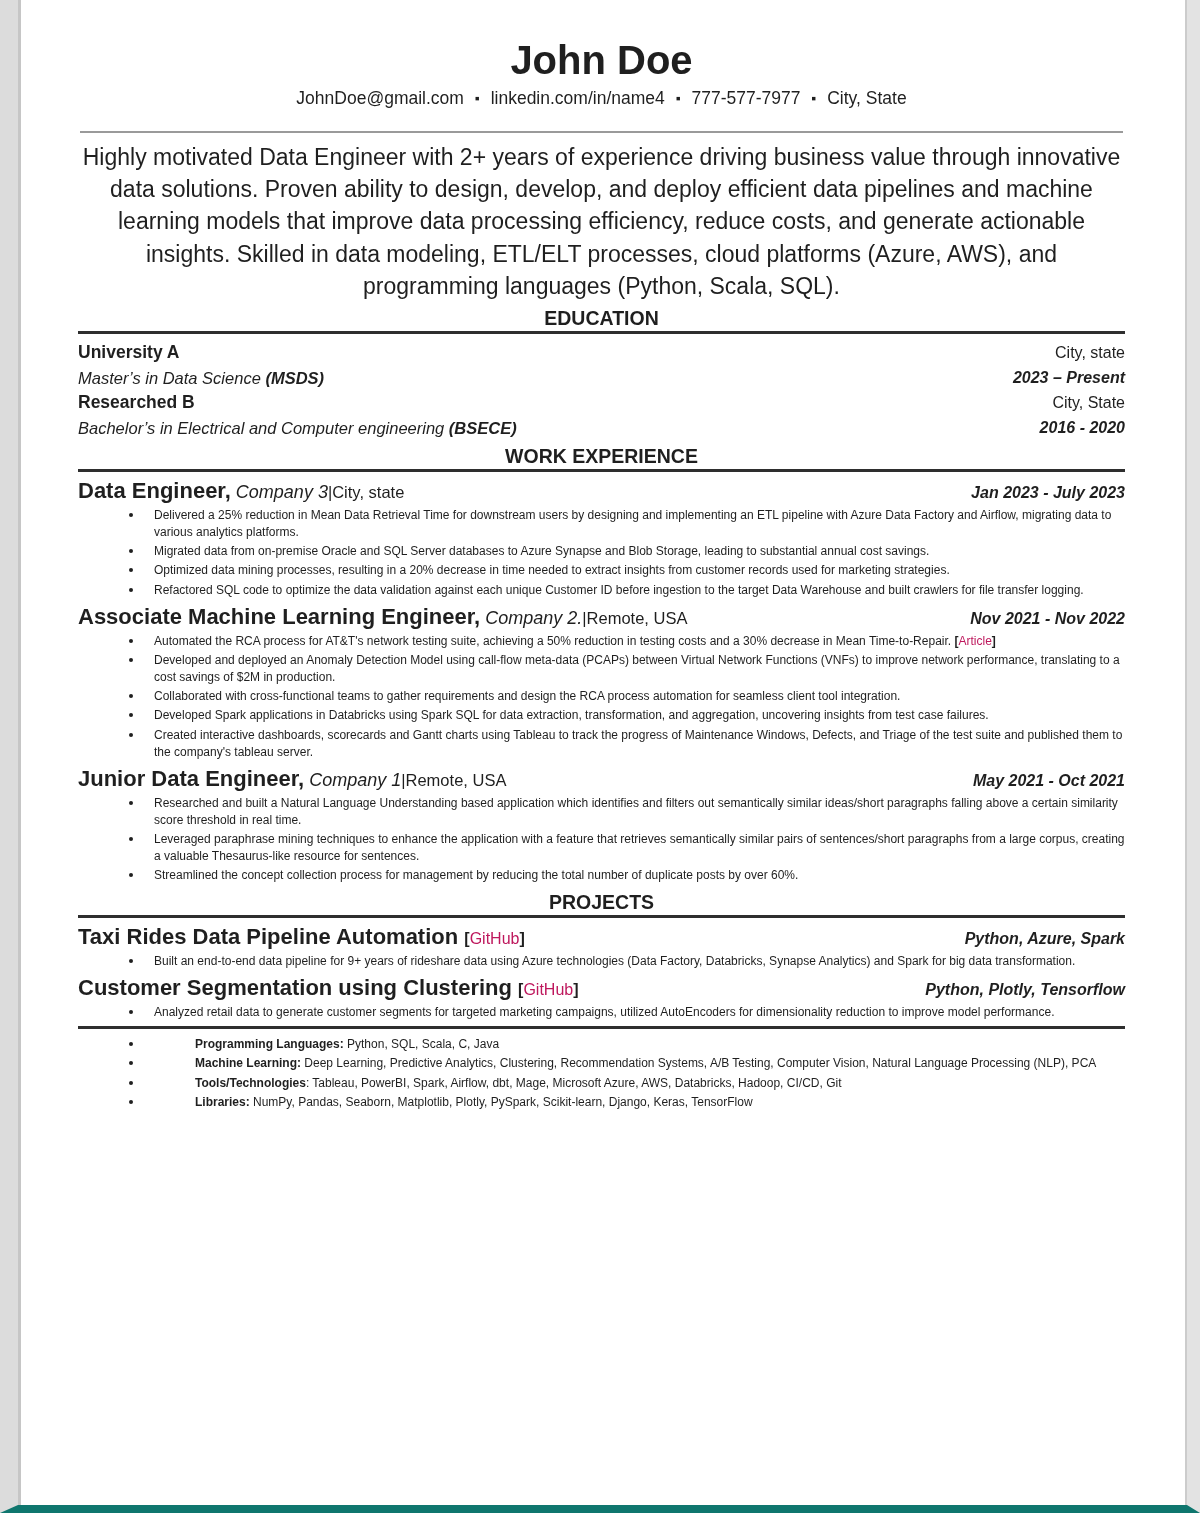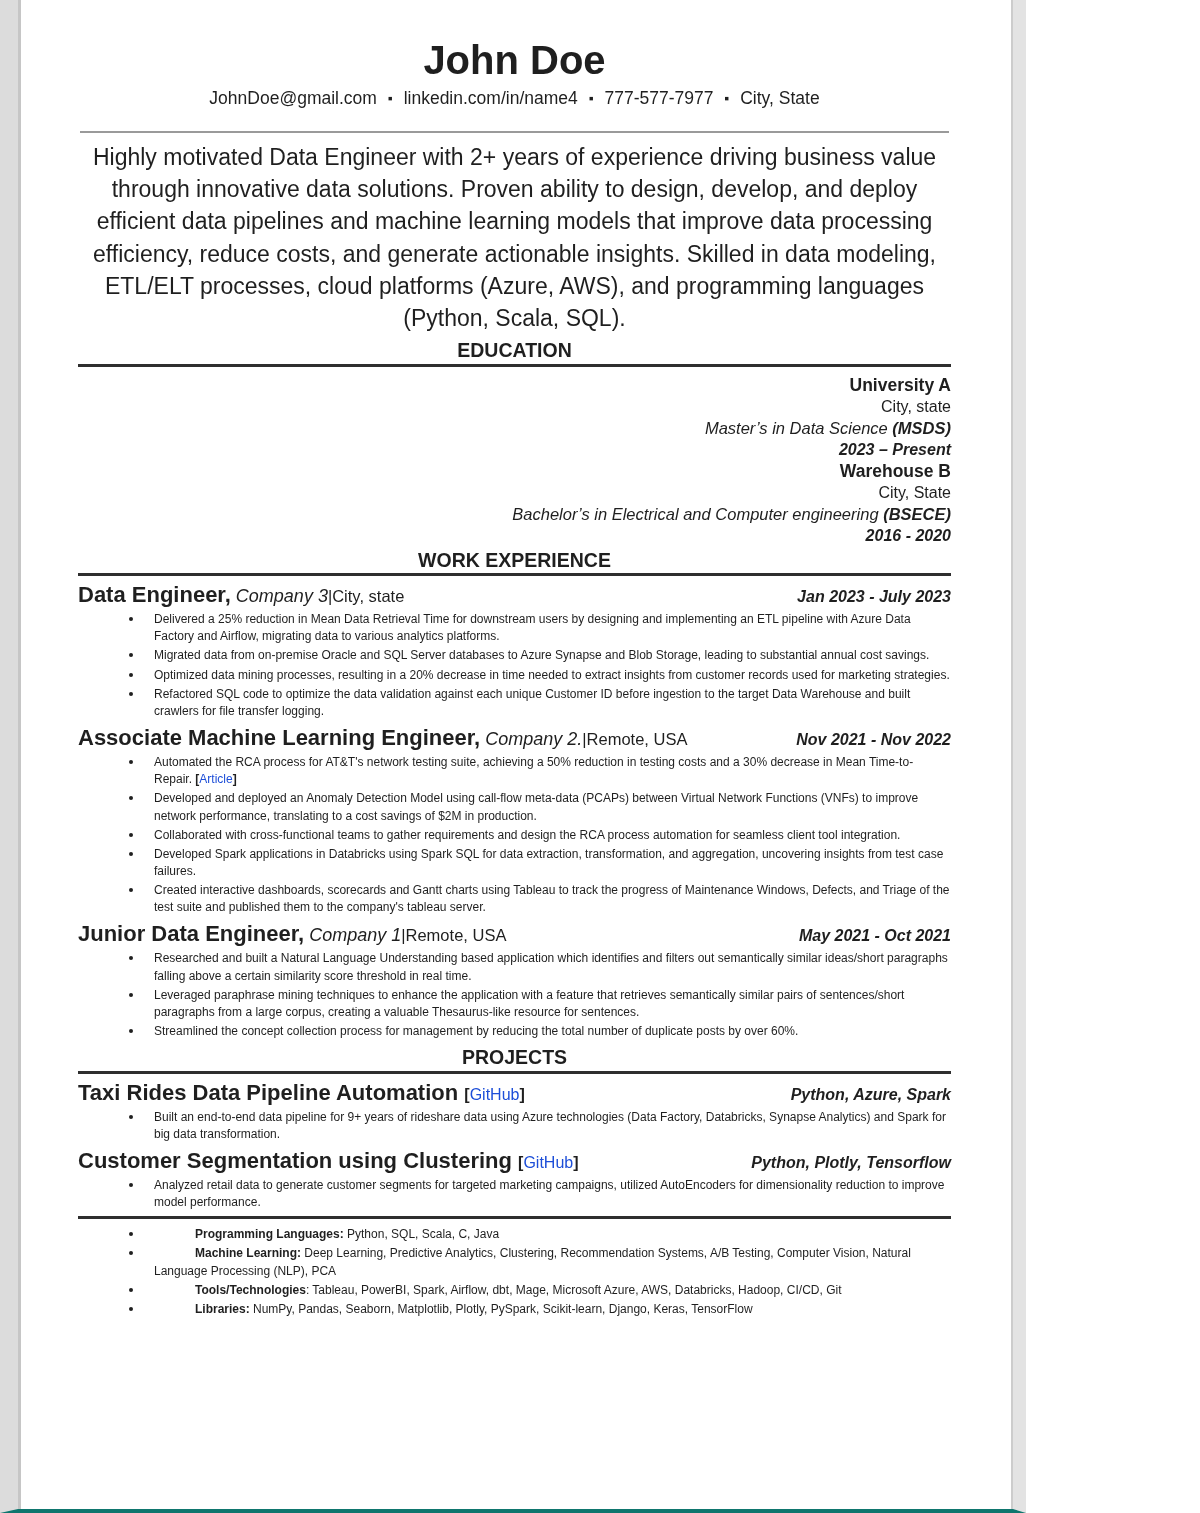--- a/index.html
+++ b/index.html
@@ -3,26 +3,26 @@
 <meta charset="utf-8">
 <style>
   * { box-sizing: border-box; }
   html, body { margin: 0; padding: 0; background: #ffffff; }
   body {
     font-family: "Liberation Sans", sans-serif;
     color: #1f1f1f;
     width: 1200px;
   }
   .page-frame {
-    width: 1026px;
+    width: 1200px;
     height: 1513px;
     background: #ffffff;
     border-left: 18px solid #dcdcdc;
     border-right: 13px solid #e3e3e3;
-    border-bottom: 4px solid #0f766e;
+    border-bottom: 8px solid #0f766e;
     box-shadow: inset 3px 0 0 #c6c6c6, inset -2px 0 0 #cccccc;
     overflow: hidden;
   }
   .content {
     padding: 26px 62px 0 60px;
   }
   
   .name {
     text-align: center;
     font-size: 40px;
@@ -54,21 +54,21 @@
     font-weight: bold;
     margin: 3px 0 1px 0;
     line-height: 1.25;
   }
   .heading-rule {
     border: none;
     border-top: 3px solid #2e2e2e;
     margin: 1px 0 6px 0;
   }
   
-  .edu-row { display: flex; justify-content: space-between; align-items: flex-end; flex-direction: column; }
+  .edu-row { display: flex; justify-content: space-between; align-items: center; }
   .edu-school { font-weight: bold; font-size: 17.5px; line-height: 1.45; }
   .edu-loc { font-size: 16px; }
   .edu-degree { font-style: italic; font-size: 16.5px; line-height: 1.5; }
   .edu-abbr { font-weight: bold; font-style: italic; }
   .edu-dates { font-weight: bold; font-style: italic; font-size: 16px; }
   
   .job-header { display: flex; justify-content: space-between; align-items: baseline; margin-top: 4px; }
   .job-title { font-weight: bold; font-size: 22px; }
   .job-company { font-style: italic; font-size: 18px; }
   .job-pipe { font-size: 16.5px; }
@@ -78,21 +78,21 @@
     margin: 2px 0 5px 0;
     padding-left: 66px;
   }
   ul.bullets li {
     font-size: 12px;
     line-height: 1.43;
     padding-left: 10px;
     margin: 1px 0;
   }
   ul.bullets li::marker { font-size: 13px; }
-  .link { color: #1d4ed8; text-decoration: none; cursor: pointer; }
+  .link { color: #be185d; text-decoration: none; cursor: pointer; }
   .bracket { font-weight: bold; color: #1f1f1f; }
   .proj-stack { font-weight: bold; font-style: italic; font-size: 16px; white-space: nowrap; }
   .skill-label { font-weight: bold; margin-left: 41px; }
 </style>
 </head>
 <body>
 
 <div class="page-frame">
   <div class="content">
 
@@ -114,21 +114,21 @@
     <div>
       <div class="edu-row">
         <span class="edu-school">University A</span>
         <span class="edu-loc">City, state</span>
       </div>
       <div class="edu-row">
         <span class="edu-degree"><span>Master’s in Data Science </span><span class="edu-abbr">(MSDS)</span></span>
         <span class="edu-dates">2023 – Present</span>
       </div>
       <div class="edu-row">
-        <span class="edu-school">Warehouse B</span>
+        <span class="edu-school">Researched B</span>
         <span class="edu-loc">City, State</span>
       </div>
       <div class="edu-row">
         <span class="edu-degree"><span>Bachelor’s in Electrical and Computer engineering </span><span class="edu-abbr">(BSECE)</span></span>
         <span class="edu-dates">2016 - 2020</span>
       </div>
     </div>
 
     <div class="section-heading">WORK EXPERIENCE</div>
     <hr class="heading-rule">

